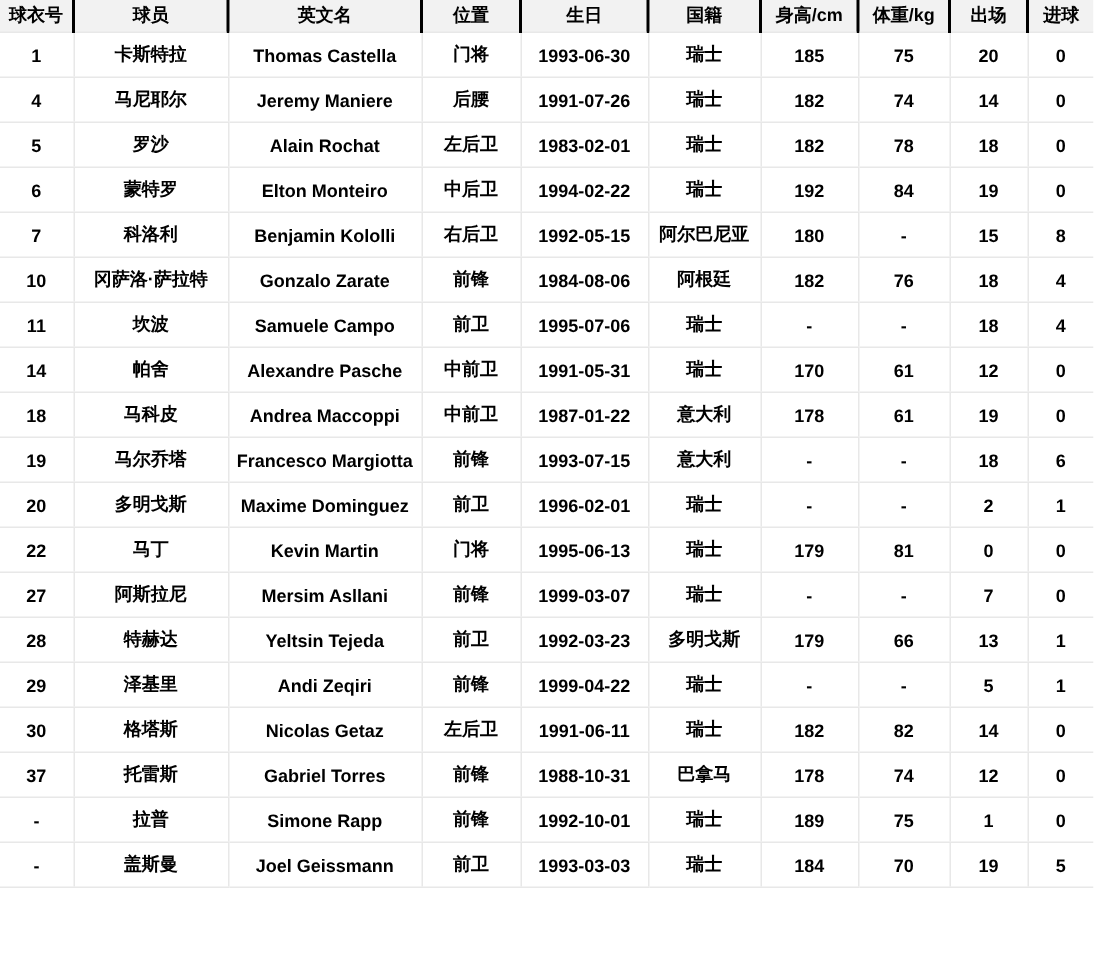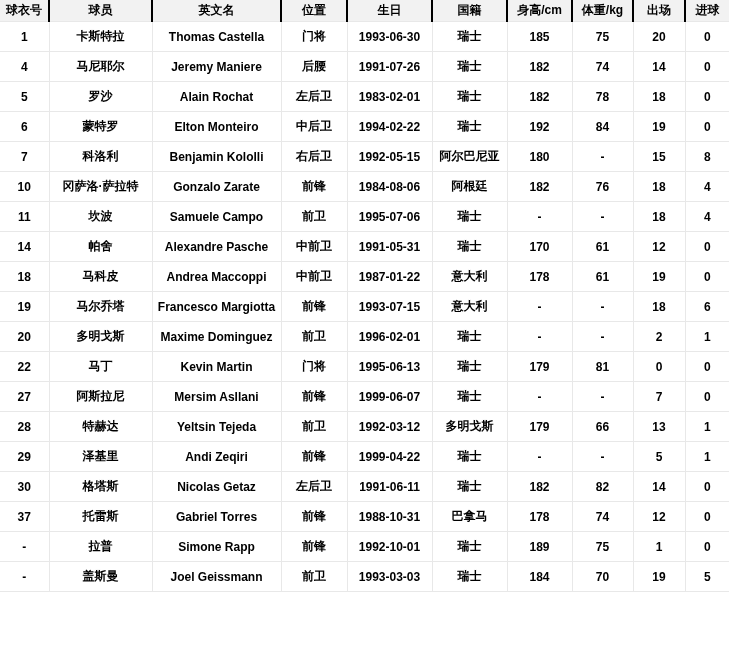--- a/index.html
+++ b/index.html
@@ -215,33 +215,33 @@
         <td>179</td>
         <td>81</td>
         <td>0</td>
         <td>0</td>
       </tr>
       <tr>
         <td>27</td>
         <td>阿斯拉尼</td>
         <td>Mersim Asllani</td>
         <td>前锋</td>
-        <td>1999-06-07</td>
+        <td>1999-03-07</td>
         <td>瑞士</td>
         <td>-</td>
         <td>-</td>
         <td>7</td>
         <td>0</td>
       </tr>
       <tr>
         <td>28</td>
         <td>特赫达</td>
         <td>Yeltsin Tejeda</td>
         <td>前卫</td>
-        <td>1992-03-12</td>
+        <td>1992-03-23</td>
         <td>多明戈斯</td>
         <td>179</td>
         <td>66</td>
         <td>13</td>
         <td>1</td>
       </tr>
       <tr>
         <td>29</td>
         <td>泽基里</td>
         <td>Andi Zeqiri</td>

